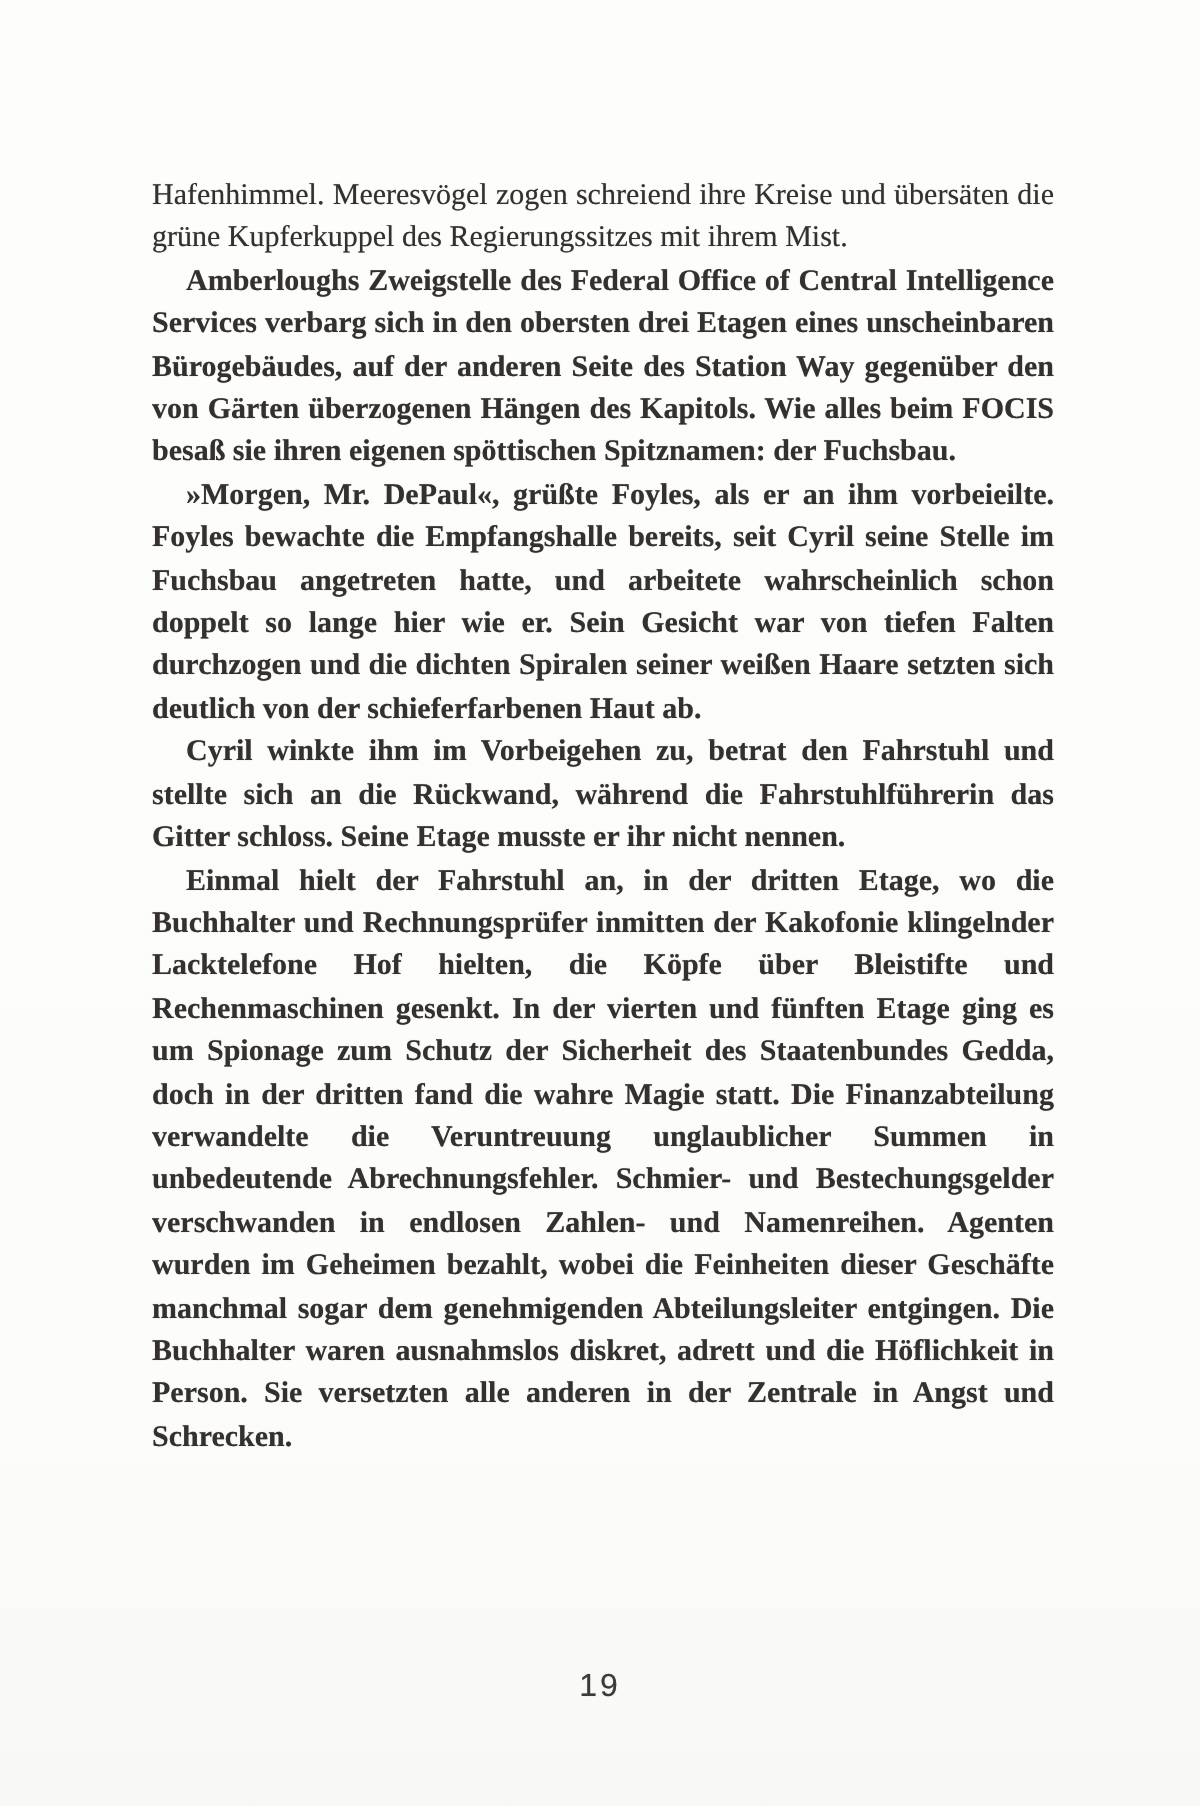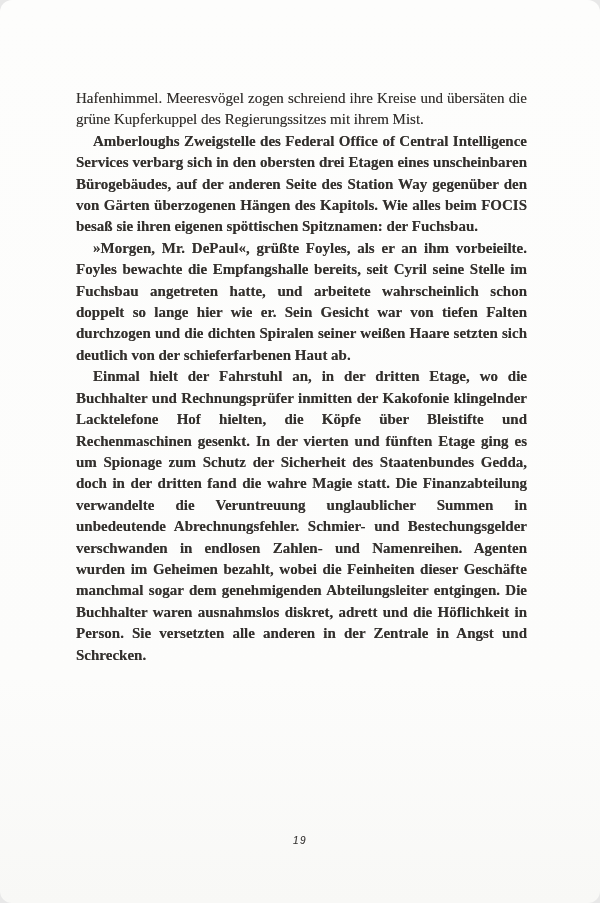--- a/index.html
+++ b/index.html
@@ -7,21 +7,20 @@
     padding: 0;
     background: #e8e8e8;
   }
   .page {
     position: relative;
     width: 600px;
     height: 903px;
     margin: 0;
     background: linear-gradient(180deg, #fdfdfc 0%, #fcfcfb 75%, #f8f8f6 100%);
     overflow: hidden;
-    border-radius: 12px;
   }
   .text-block {
     position: absolute;
     left: 76px;
     top: 88px;
     width: 451px;
     font-family: "Liberation Serif", "DejaVu Serif", serif;
     font-size: 15px;
     line-height: 21.4px;
     color: #33302d;
@@ -37,36 +36,36 @@
     text-indent: 17px;
     font-weight: bold;
   }
   .page-number {
     position: absolute;
     top: 835px;
     left: 0;
     width: 100%;
     text-align: center;
     font-family: "Liberation Sans", "DejaVu Sans", sans-serif;
-    font-size: 10px;
+    font-size: 16px;
     font-weight: 400;
     letter-spacing: 1.5px;
     color: #3d3b39;
     text-shadow: 0 0 0.4px rgba(61, 59, 57, 0.5);
-    font-style: italic;
   }
 </style>
 </head>
 <body>
 
 <div class="page">
 
   <div class="text-block">
 
   <p class="para">Hafenhimmel. Meeresvögel zogen schreiend ihre Kreise und übersäten die grüne Kupferkuppel des Regierungssitzes mit ihrem Mist.</p>
       <p class="para indent">Amberloughs Zweigstelle des Federal Office of Central Intelligence Services verbarg sich in den obersten drei Etagen eines unscheinbaren Bürogebäudes, auf der anderen Seite des Station Way gegenüber den von Gärten überzogenen Hängen des Kapitols. Wie alles beim FOCIS besaß sie ihren eigenen spöttischen Spitznamen: der Fuchsbau.</p>
       <p class="para indent">»Morgen, Mr. DePaul«, grüßte Foyles, als er an ihm vorbeieilte. Foyles bewachte die Empfangshalle bereits, seit Cyril seine Stelle im Fuchsbau angetreten hatte, und arbeitete wahrscheinlich schon doppelt so lange hier wie er. Sein Gesicht war von tiefen Falten durchzogen und die dichten Spiralen seiner weißen Haare setzten sich deutlich von der schieferfarbenen Haut ab.</p>
+      <p class="para indent">Cyril winkte ihm im Vorbeigehen zu, betrat den Fahrstuhl und stellte sich an die Rückwand, während die Fahrstuhlführerin das Gitter schloss. Seine Etage musste er ihr nicht nennen.</p>
       <p class="para indent">Einmal hielt der Fahrstuhl an, in der dritten Etage, wo die Buchhalter und Rechnungsprüfer inmitten der Kakofonie klingelnder Lacktelefone Hof hielten, die Köpfe über Bleistifte und Rechenmaschinen gesenkt. In der vierten und fünften Etage ging es um Spionage zum Schutz der Sicherheit des Staatenbundes Gedda, doch in der dritten fand die wahre Magie statt. Die Finanzabteilung verwandelte die Veruntreuung unglaublicher Summen in unbedeutende Abrechnungsfehler. Schmier- und Bestechungsgelder verschwanden in endlosen Zahlen- und Namenreihen. Agenten wurden im Geheimen bezahlt, wobei die Feinheiten dieser Geschäfte manchmal sogar dem genehmigenden Abteilungsleiter entgingen. Die Buchhalter waren ausnahmslos diskret, adrett und die Höflichkeit in Person. Sie versetzten alle anderen in der Zentrale in Angst und Schrecken.</p>
     </div>
 
   <div class="page-number">19</div>
 
 </div>
 
 </body></html>

